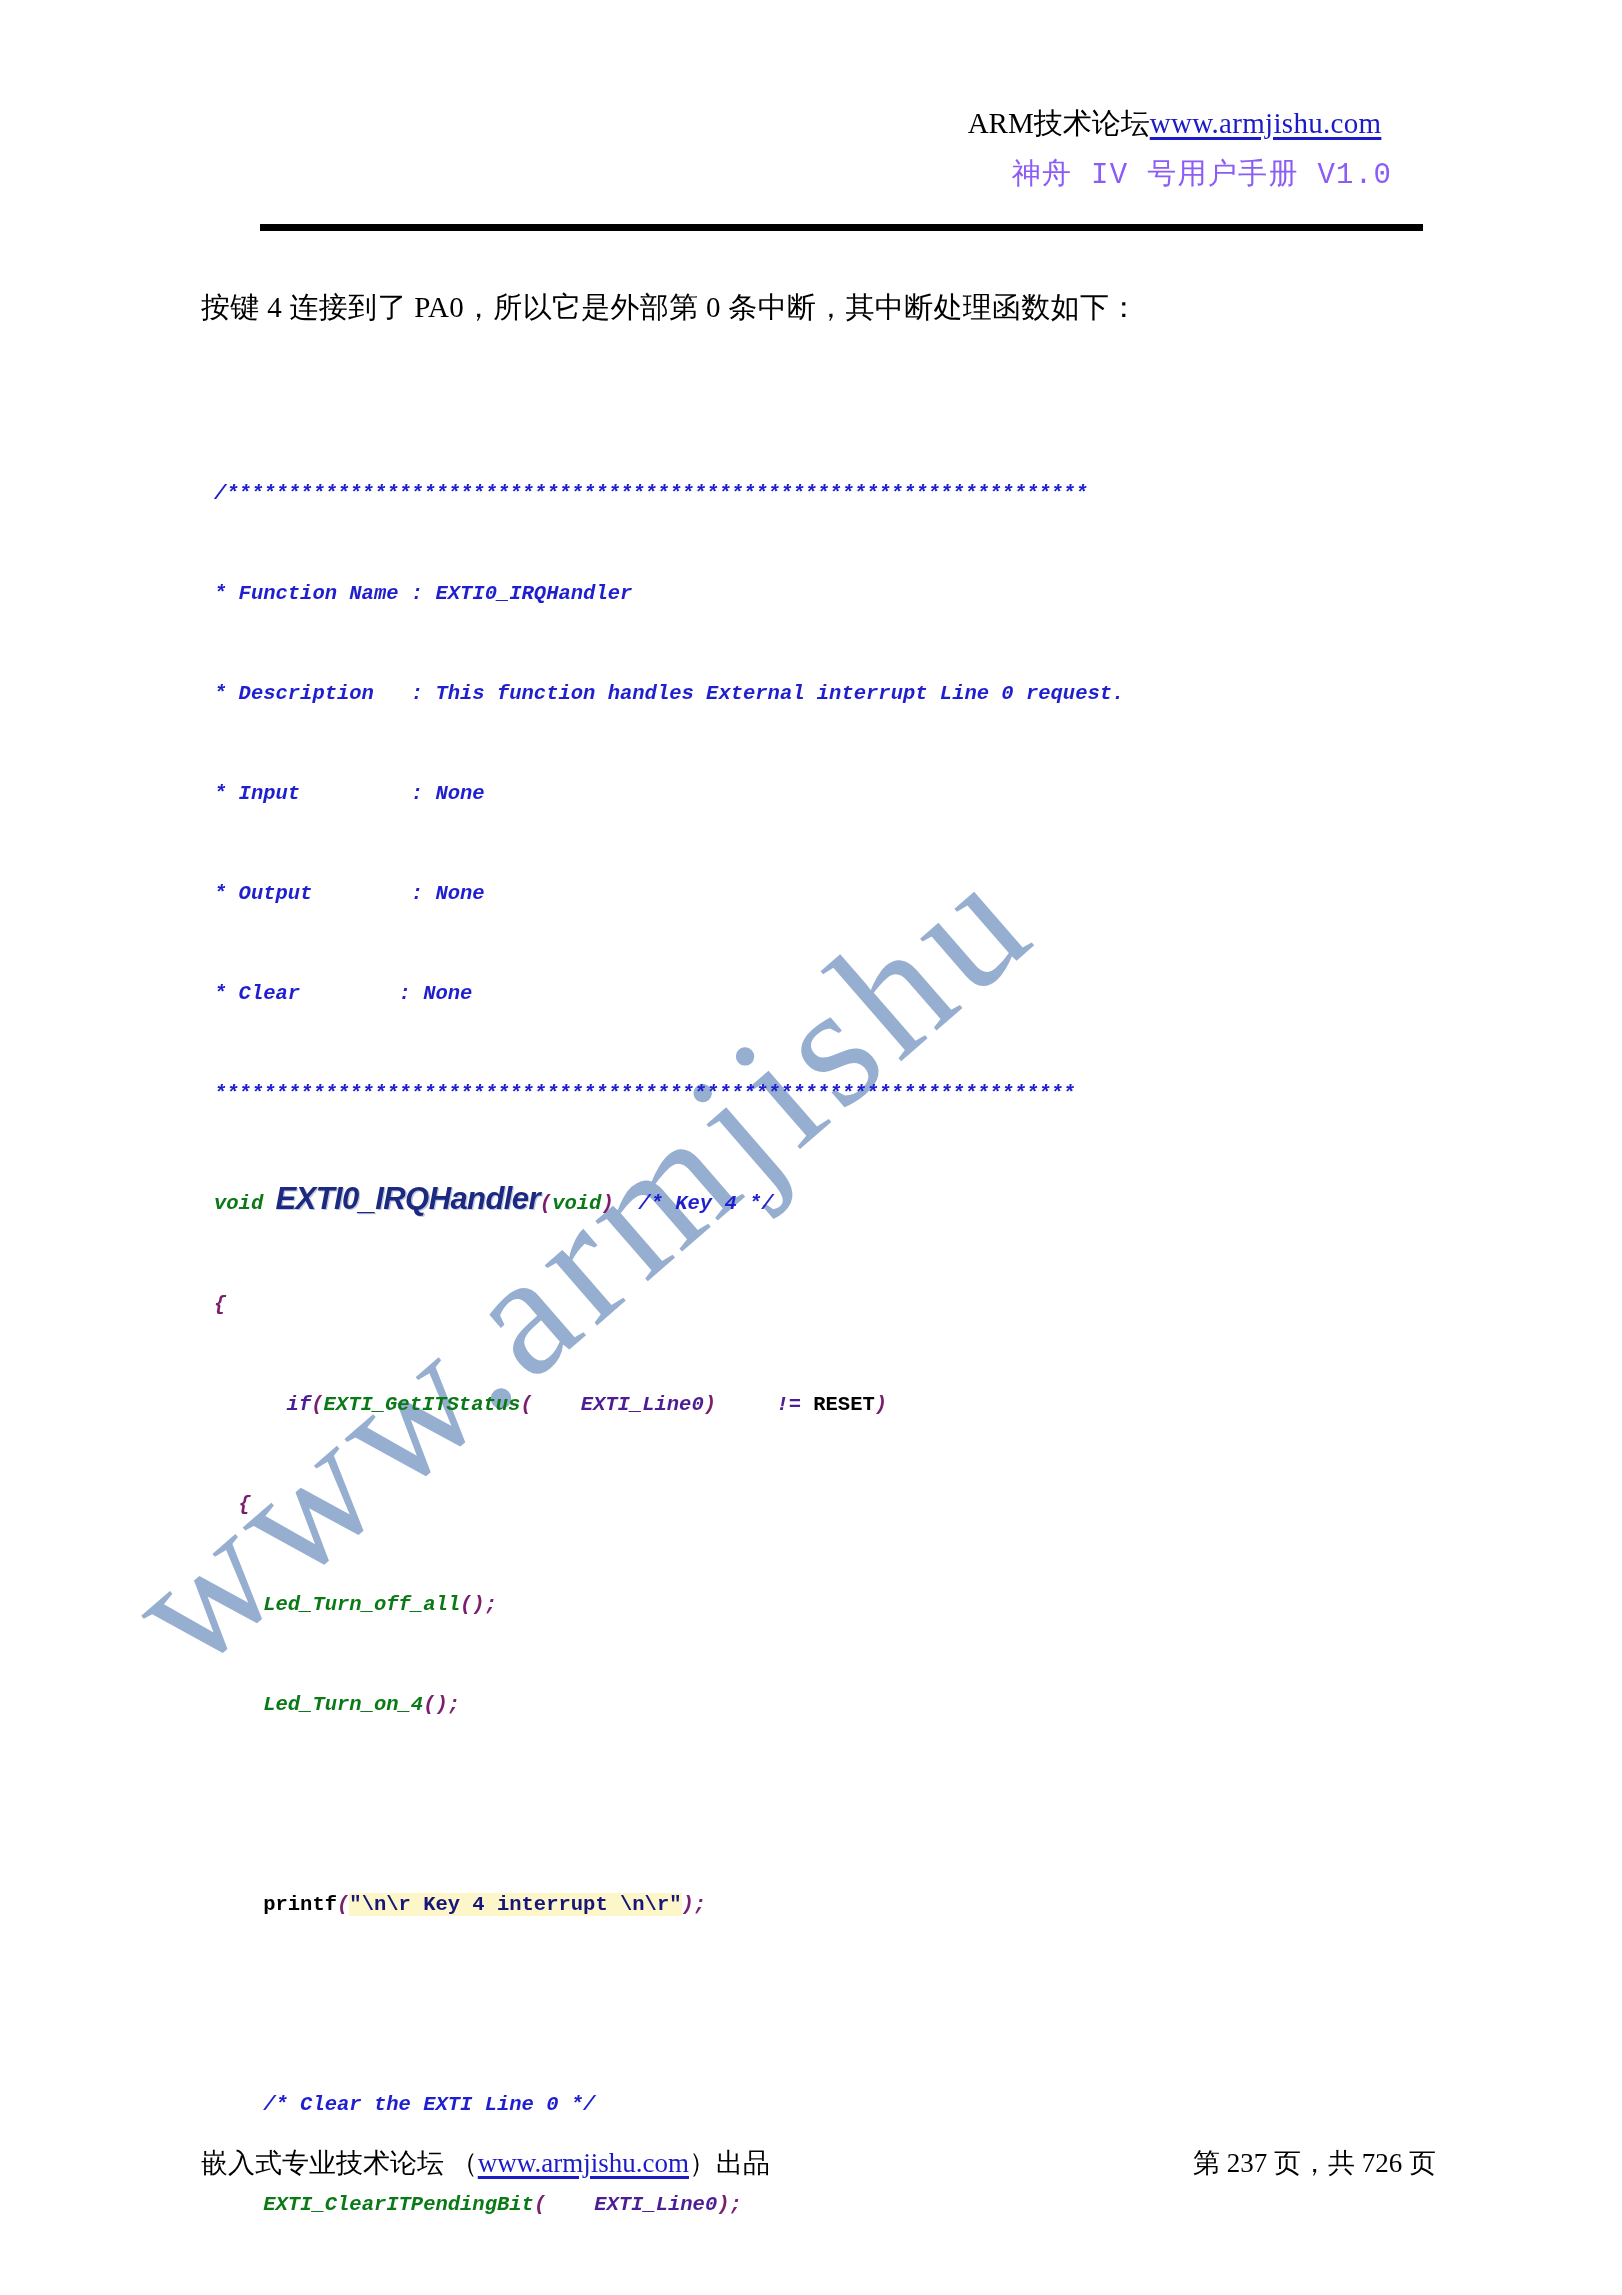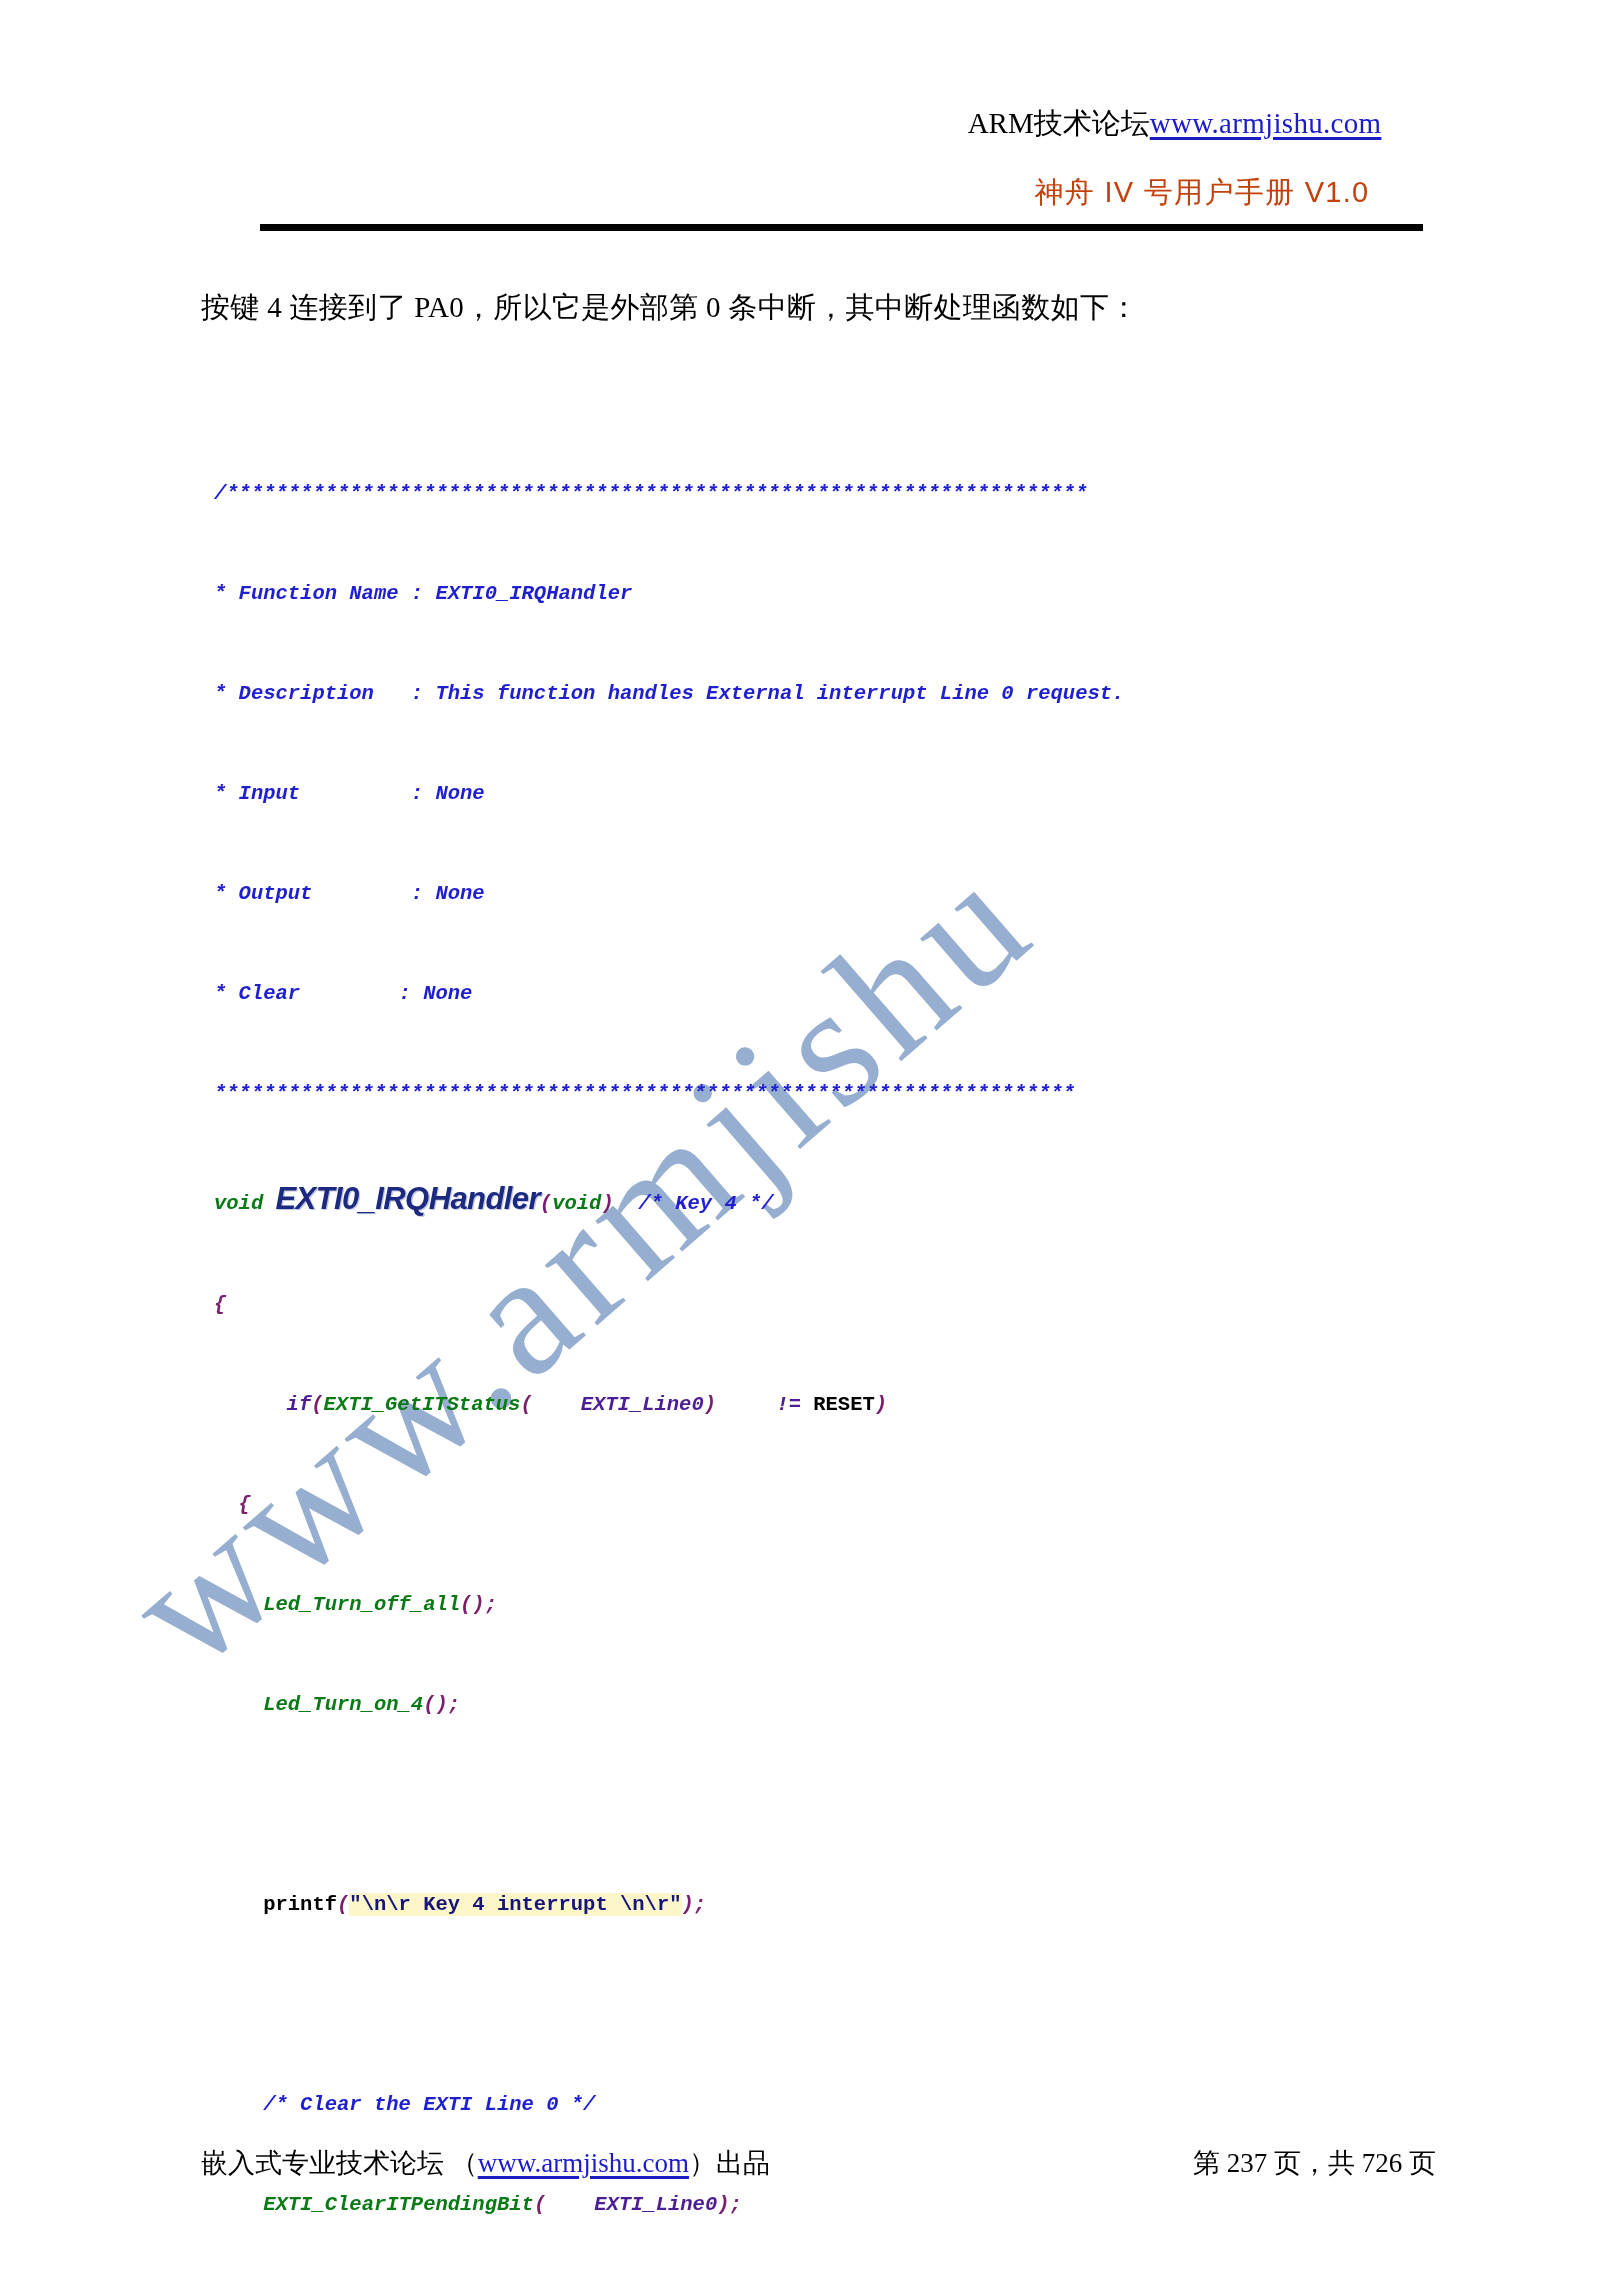--- a/index.html
+++ b/index.html
@@ -111,26 +111,26 @@
   }
   .hdr-line1 .link {
     color: #1b1bc8;
     text-decoration: underline;
     text-decoration-thickness: 2.6px;
     text-underline-offset: 3.9px;
     font-family: "Liberation Serif", serif;
     letter-spacing: 0.3px;
   }
   .hdr-line2 {
-    font-family: Liberation Sans, sans-serif;
+    font-family: Liberation Mono, monospace;
     font-size: 29px;
-    color: #c2410c;
+    color: #8b5cf6;
     white-space: nowrap;
     padding-left: 273px;
-    margin-top: 29px;
+    margin-top: 10px;
     letter-spacing: 1.3px;
   }
   .header-rule {
     position: absolute;
     left: 260px;
     top: 224px;
     width: 1163px;
     height: 7.1px;
     background: #000000;
   }

